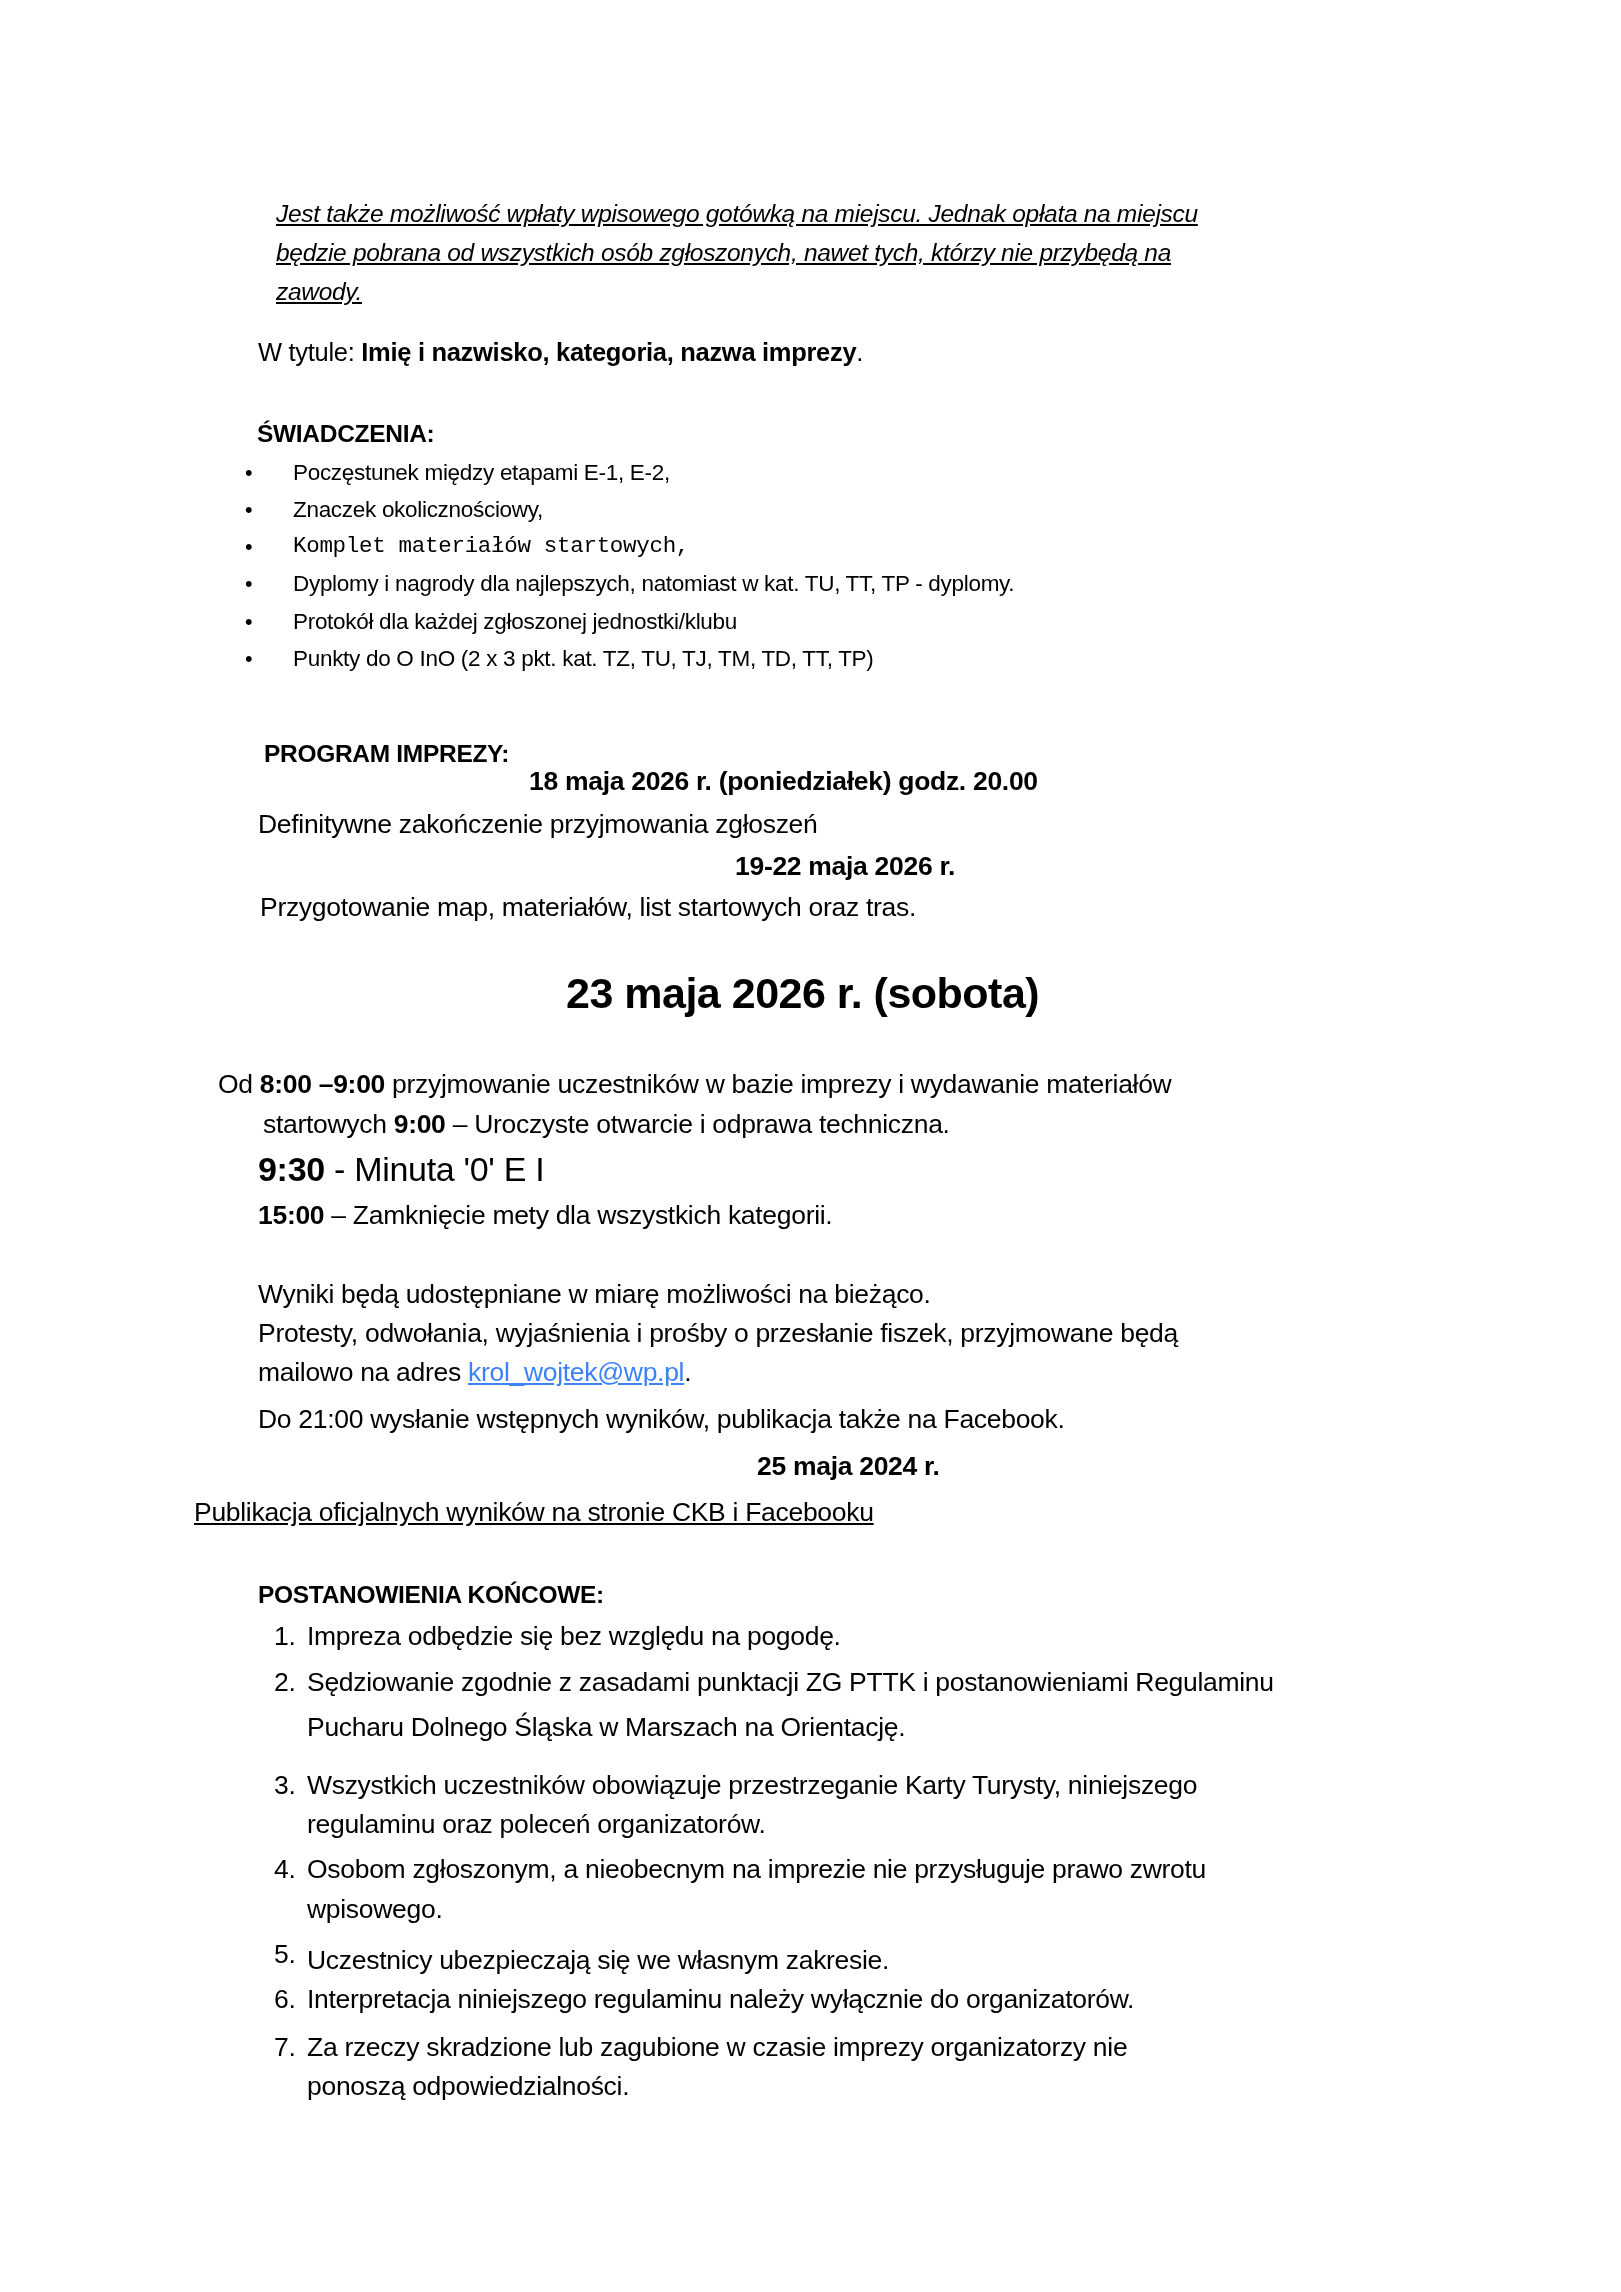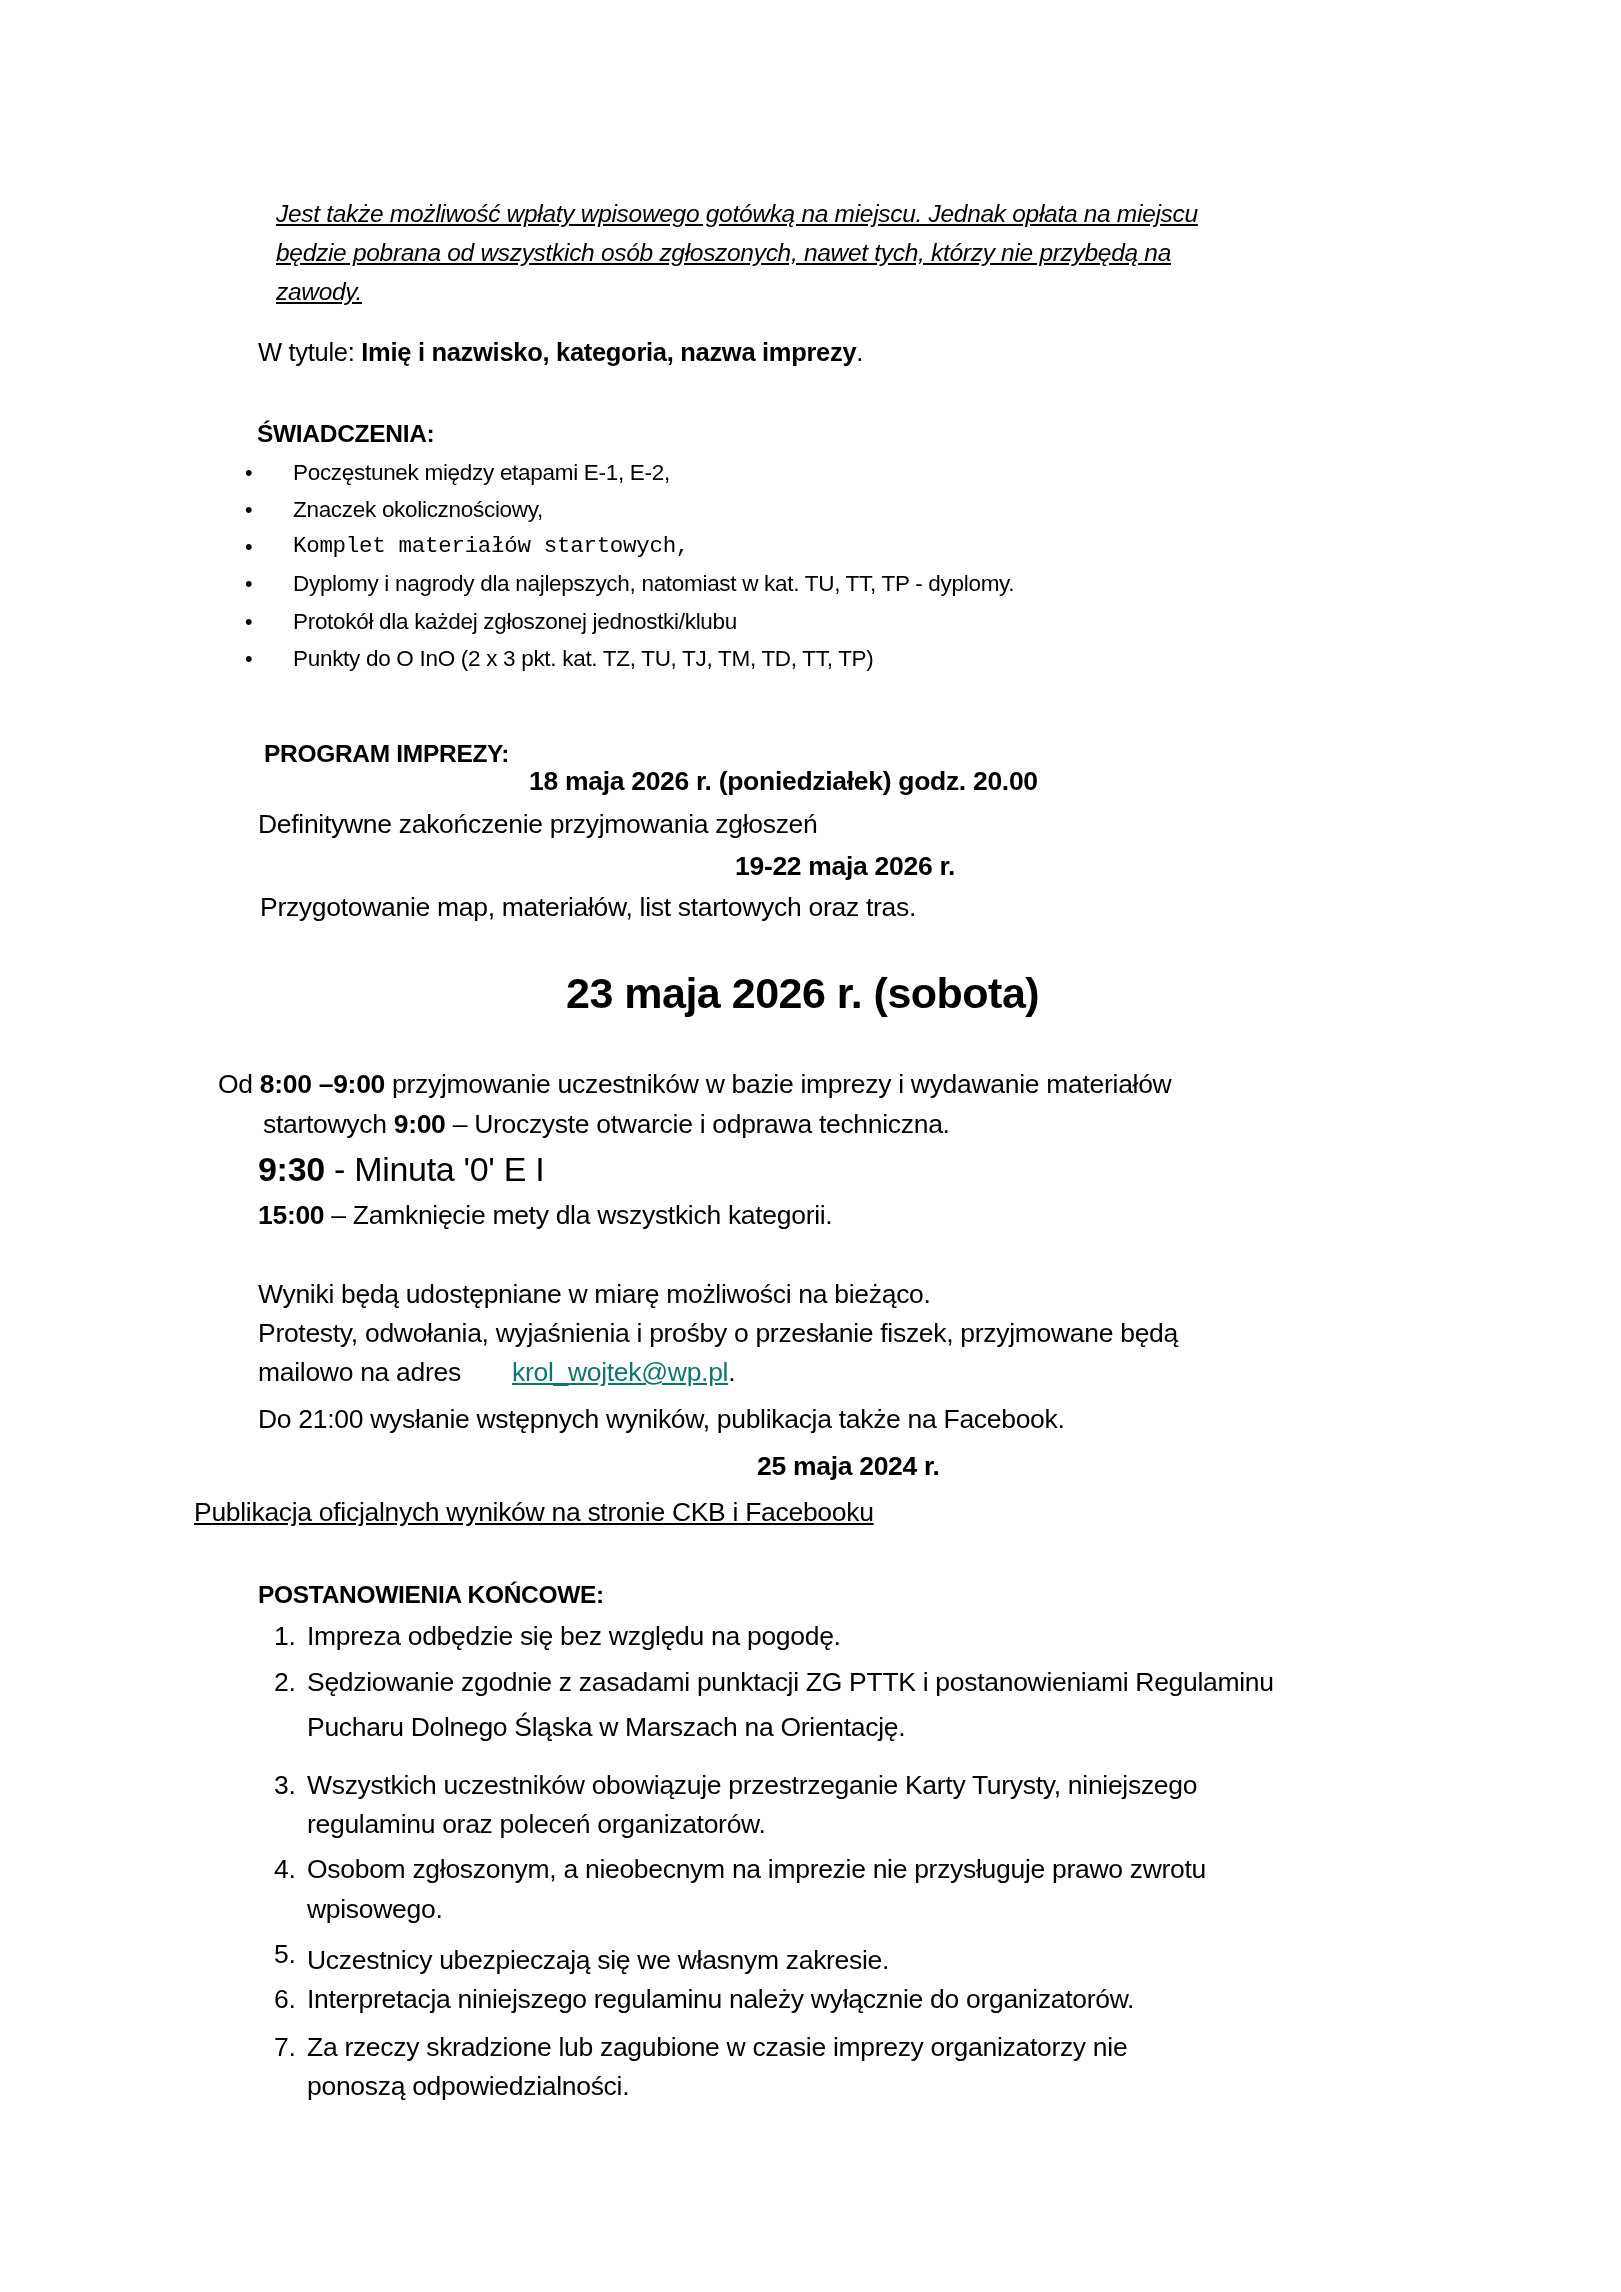--- a/index.html
+++ b/index.html
@@ -4,21 +4,21 @@
   <style>
     html, body { margin: 0; padding: 0; background: #ffffff; }
     body { width: 1621px; height: 2293px; position: relative; overflow: hidden;
            font-family: "Liberation Sans", sans-serif; color: #000; }
     .ln { position: absolute; white-space: nowrap; font-size: 24.5px; line-height: 29px; letter-spacing: -0.3px; }
     .sm { font-size: 22.5px; }
     .b { font-weight: bold; }
     .it-u { font-style: italic; text-decoration: underline; font-size: 24.5px; }
     .big { font-size: 43px; line-height: 51px; font-weight: bold; letter-spacing: -0.5px; }
     .bullet { position: absolute; font-size: 21.6px; line-height: 29px; }
-    a.mail { color: #0f766e; text-decoration: underline; margin-left: 44px; }
+    a.mail { color: #3b82f6; text-decoration: underline; }
   </style>
 </head>
 <body>
 
 <div class="ln it-u" style="left:276px;top:199px;">Jest także możliwość wpłaty wpisowego gotówką na miejscu. Jednak opłata na miejscu</div>
 <div class="ln it-u" style="left:276px;top:238px;">będzie pobrana od wszystkich osób zgłoszonych, nawet tych, którzy nie przybędą na</div>
 <div class="ln it-u" style="left:276px;top:277px;">zawody.</div>
 
 <div class="ln" style="left:258px;top:338px;font-size:25.5px;">
   <span>W tytule: </span><span class="b">Imię i nazwisko, kategoria, nazwa imprezy</span><span>.</span>

